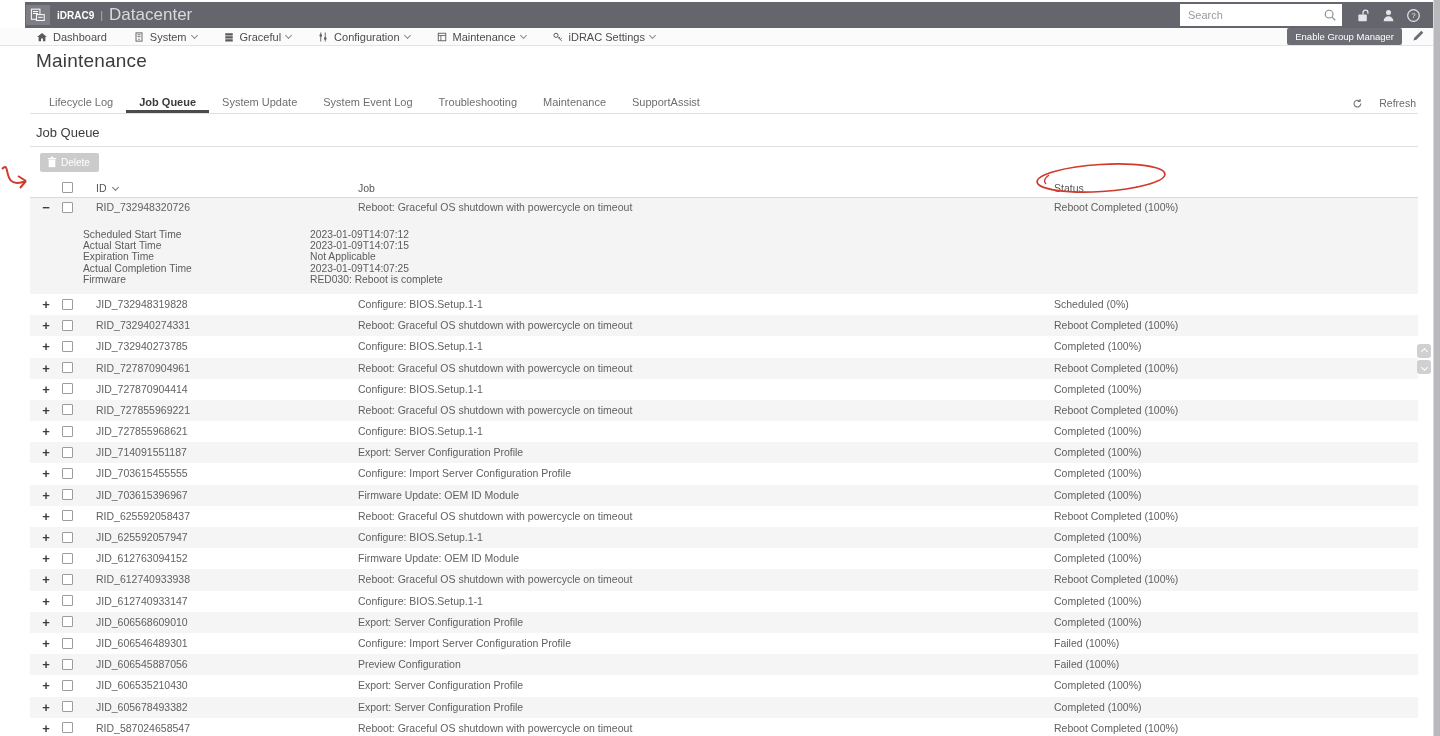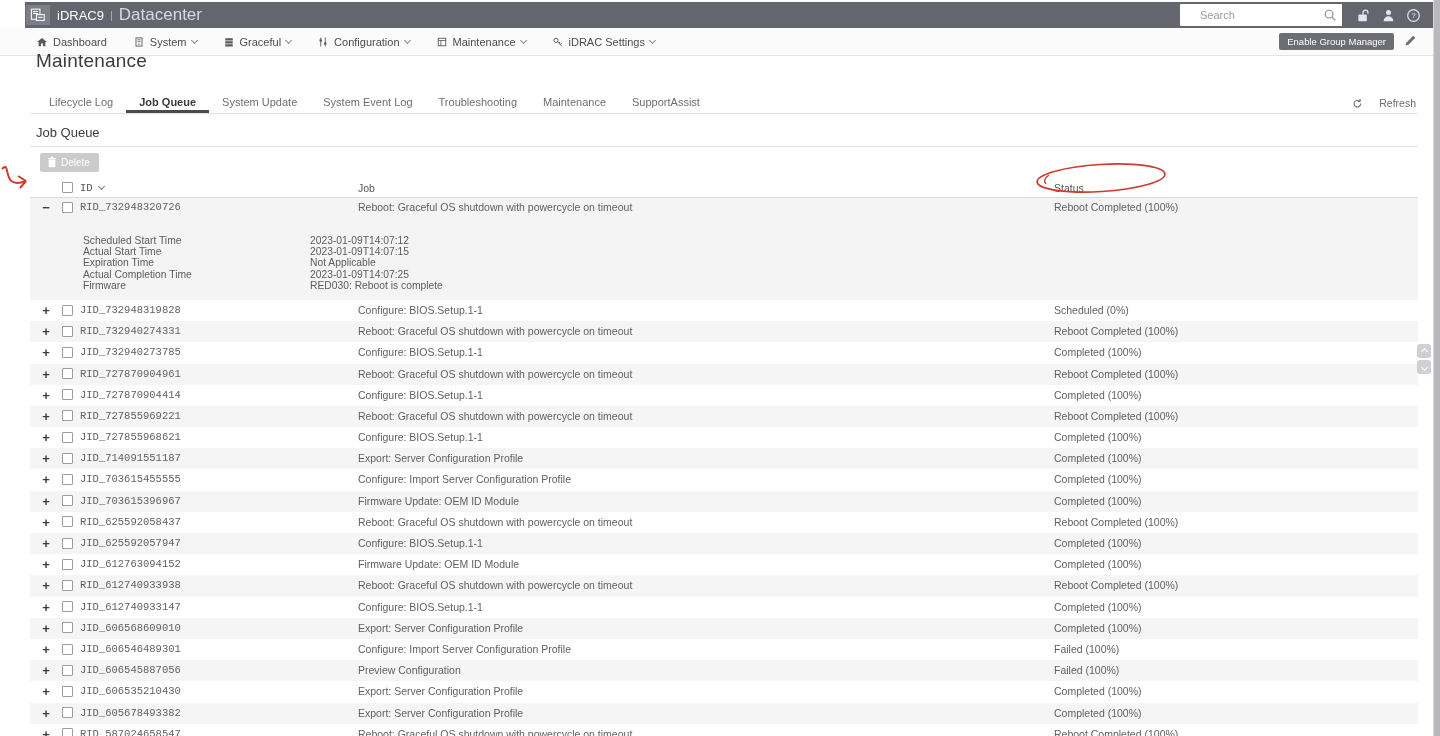--- a/index.html
+++ b/index.html
@@ -2,37 +2,37 @@
 <html><head>
 <meta charset="utf-8">
 <style>
   * { margin:0; padding:0; box-sizing:border-box; }
   html,body { width:1440px; height:736px; background:#fff; font-family:"Liberation Sans", sans-serif; overflow:hidden; }
   #page { position:relative; width:1440px; height:736px; background:#fff; }
 
   
   #topbar { position:absolute; left:25px; top:2px; right:7px; height:26px; background:#65656d; display:flex; align-items:center; }
   .logo-box { width:24px; height:20px; background:#7e7e86; margin-left:1px; display:flex; align-items:center; justify-content:center; }
-  .brand { color:#fff; font-size:13px; font-weight:normal; margin-left:7px; }
+  .brand { color:#fff; font-size:10px; font-weight:bold; margin-left:7px; }
   .brand-div { color:rgba(255,255,255,.45); margin:0 6px; font-size:11px; }
   .brand-suffix { color:#d8d8dd; font-size:17px; }
   .topbar-right { margin-left:auto; display:flex; align-items:center; height:100%; }
-  .search-wrap { position:relative; width:162px; height:22px; background:#fff; border-radius:1px; margin-right:10px;padding-left:12px; }
+  .search-wrap { position:relative; width:162px; height:22px; background:#fff; border-radius:1px; margin-right:10px; }
   .search-wrap input { width:100%; height:100%; border:0; outline:none; padding:0 22px 0 8px; font-size:11px; color:#444; font-family:"Liberation Sans",sans-serif; }
   .search-wrap input::placeholder { color:#9a9a9a; }
   .search-ic { position:absolute; right:5px; top:4px; }
   .tb-icons { display:flex; align-items:center; gap:10px; padding:0 12px 0 4px; }
   .tb-ic { width:15px; height:15px; display:inline-flex; cursor:pointer; }
 
   
-  #navbar { position:absolute; left:0; top:28px; right:7px; height:28px; background:#fbfbfb; border-bottom:1px solid #e4e4e4; display:flex; align-items:center; padding-left:36px; }
+  #navbar { position:absolute; left:0; top:28px; right:7px; height:18px; background:#fbfbfb; border-bottom:1px solid #e4e4e4; display:flex; align-items:center; padding-left:36px; }
   .nav-item { display:flex; align-items:center; margin-right:26px; font-size:11px; color:#4c4c4c; cursor:pointer; }
   .nav-item svg { margin-right:5px; }
   .chev { display:inline-block; width:5px; height:5px; border-right:1.3px solid #8a8a8a; border-bottom:1.3px solid #8a8a8a; transform:rotate(45deg); margin-left:5px; margin-bottom:2px; }
-  .nav-right { margin-left:auto; display:flex; align-items:center; padding-right:16px; }
+  .nav-right { margin-left:auto; display:flex; align-items:center; padding-right:8px; }
   .egm-btn { background:#6d6d75; color:#fff; font-size:9.5px; padding:3px 8px; border:0; border-radius:2px; cursor:pointer; font-family:"Liberation Sans",sans-serif; }
   .pencil { margin-left:10px; cursor:pointer; }
 
   
   #content { position:absolute; left:30px; top:50px; width:1388px; }
   #page-title { font-size:19px; color:#3c3c3c; font-weight:400; padding-left:6px; letter-spacing:.2px; }
   #tabs-row { position:relative; margin-top:22px; border-bottom:1px solid #e0e0e0; display:flex; align-items:flex-end; padding-left:6px; height:20px; }
   .tab { font-size:11px; color:#6e6e6e; padding:0 13px 5px 13px; cursor:pointer; white-space:nowrap; }
   .tab.active { color:#3a3a3a; border-bottom:3px solid #4a4a4f; font-weight:bold; padding-bottom:2px; }
   .refresh { position:absolute; right:2px; bottom:4px; font-size:10.5px; color:#6a6a6a; display:flex; align-items:center; gap:16px; cursor:pointer; }
@@ -41,32 +41,32 @@
   #section-rule { border-bottom:1px solid #e0e0e0; margin-top:6px; }
   .delete-btn { margin:6px 0 0 10px; background:#cbcbcb; color:#fff; border:0; border-radius:2px; font-size:10px; padding:3px 9px 4px 7px; display:inline-flex; align-items:center; gap:4px; cursor:default; font-family:"Liberation Sans",sans-serif; }
 
   
   #jobtable { margin-top:6px; font-size:10.5px; color:#616161; }
   .trow { position:relative; height:21.2px; line-height:21.2px; }
   .trow.alt { background:#f5f5f6; }
   .thead { position:relative; height:20px; line-height:20px; border-bottom:1px solid #d9d9d9; color:#555; }
   .c-exp { position:absolute; left:8px; width:16px; text-align:center; font-size:13px; color:#3c3c3c; cursor:pointer; font-weight:bold; top:0; }
   .c-cb  { position:absolute; left:32px; top:50%; margin-top:-6px; width:11px; height:11px; border:1px solid #9c9c9c; background:#fff; border-radius:1px; cursor:pointer; }
-  .c-id  { position:absolute; left:50px;font-family:Liberation Mono, monospace; }
+  .c-id  { position:absolute; left:66px; }
   .c-job { position:absolute; left:328px; }
   .c-st  { position:absolute; left:1024px; }
   .sort-chev { border-color:#777; margin-left:6px; }
 
   
   #exp-block { background:#f4f4f5; padding-bottom:9px; }
   #exp-block .trow { height:19px; line-height:19px; }
   .detail-line { position:relative; height:11.2px; line-height:11.2px; font-size:10.3px; color:#5c5c5c; }
   .d-label { position:absolute; left:53px; }
   .d-value { position:absolute; left:280px; }
-  #exp-details { margin-top:18px; }
+  #exp-details { margin-top:12px; }
 
   
   #scrollbar { position:absolute; right:0; top:0; width:7px; height:736px; background:#b9b9bd; border-left:1px solid #d9d9d9; cursor:pointer; }
   #scrollbtns { position:absolute; right:9px; top:344px; width:14px; }
   .sbtn { width:14px; height:14px; background:#d0d0d3; border-radius:3px; margin-bottom:2px; display:flex; align-items:center; justify-content:center; cursor:pointer; }
   .sbtn .chev { border-color:#fff; margin:0; }
   .chev-up { transform:rotate(-135deg); margin-top:3px; }
   .chev-dn { transform:rotate(45deg); margin-bottom:3px; }
 
   

